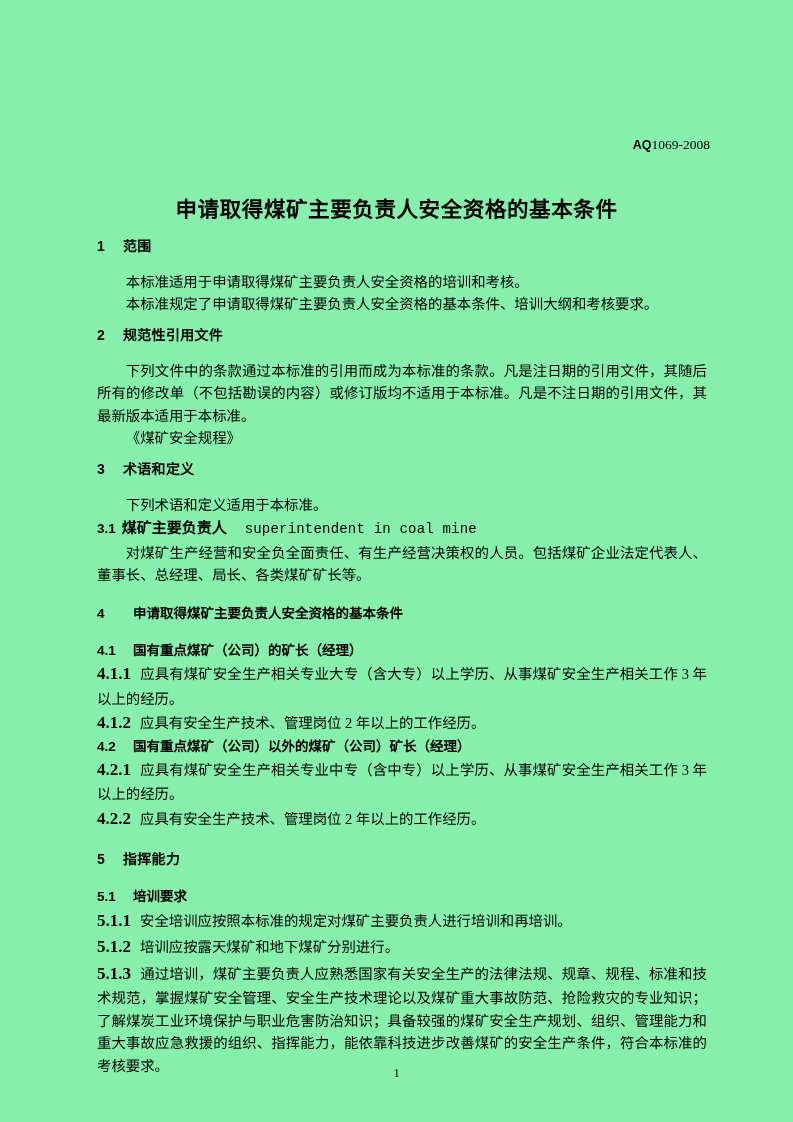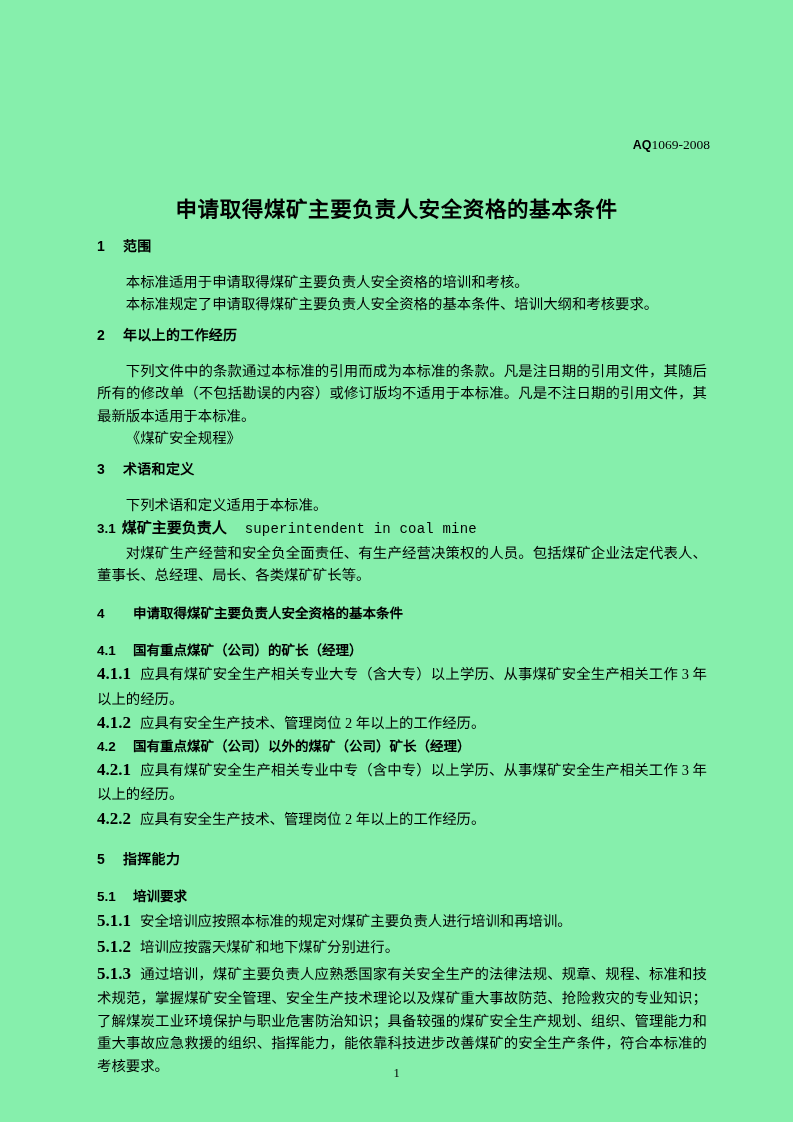--- a/index.html
+++ b/index.html
@@ -179,21 +179,21 @@
 
   <div class="body-block">
 
     <p class="h-sec"><span class="num">1</span><span>范围</span></p>
     <div class="gap-md"></div>
     <p class="p indent2">本标准适用于申请取得煤矿主要负责人安全资格的培训和考核。</p>
     <p class="p indent2">本标准规定了申请取得煤矿主要负责人安全资格的基本条件、培训大纲和考核要求。</p>
 
     <div class="gap-sm"></div>
 
-    <p class="h-sec"><span class="num">2</span><span>年以上的工作经历</span></p>
+    <p class="h-sec"><span class="num">2</span><span>规范性引用文件</span></p>
     <div class="gap-md"></div>
     <p class="p indent2">下列文件中的条款通过本标准的引用而成为本标准的条款。凡是注日期的引用文件，其随后所有的修改单（不包括勘误的内容）或修订版均不适用于本标准。凡是不注日期的引用文件，其最新版本适用于本标准。</p>
     <p class="p indent2">《煤矿安全规程》</p>
 
     <div class="gap-sm"></div>
 
     <p class="h-sec"><span class="num">3</span><span>术语和定义</span></p>
     <div class="gap-md"></div>
     <p class="p indent2">下列术语和定义适用于本标准。</p>
     <p class="term-line"><span class="cnum">3.1</span><span class="term-zh">煤矿主要负责人</span><span class="term-en">superintendent in coal mine</span></p>

